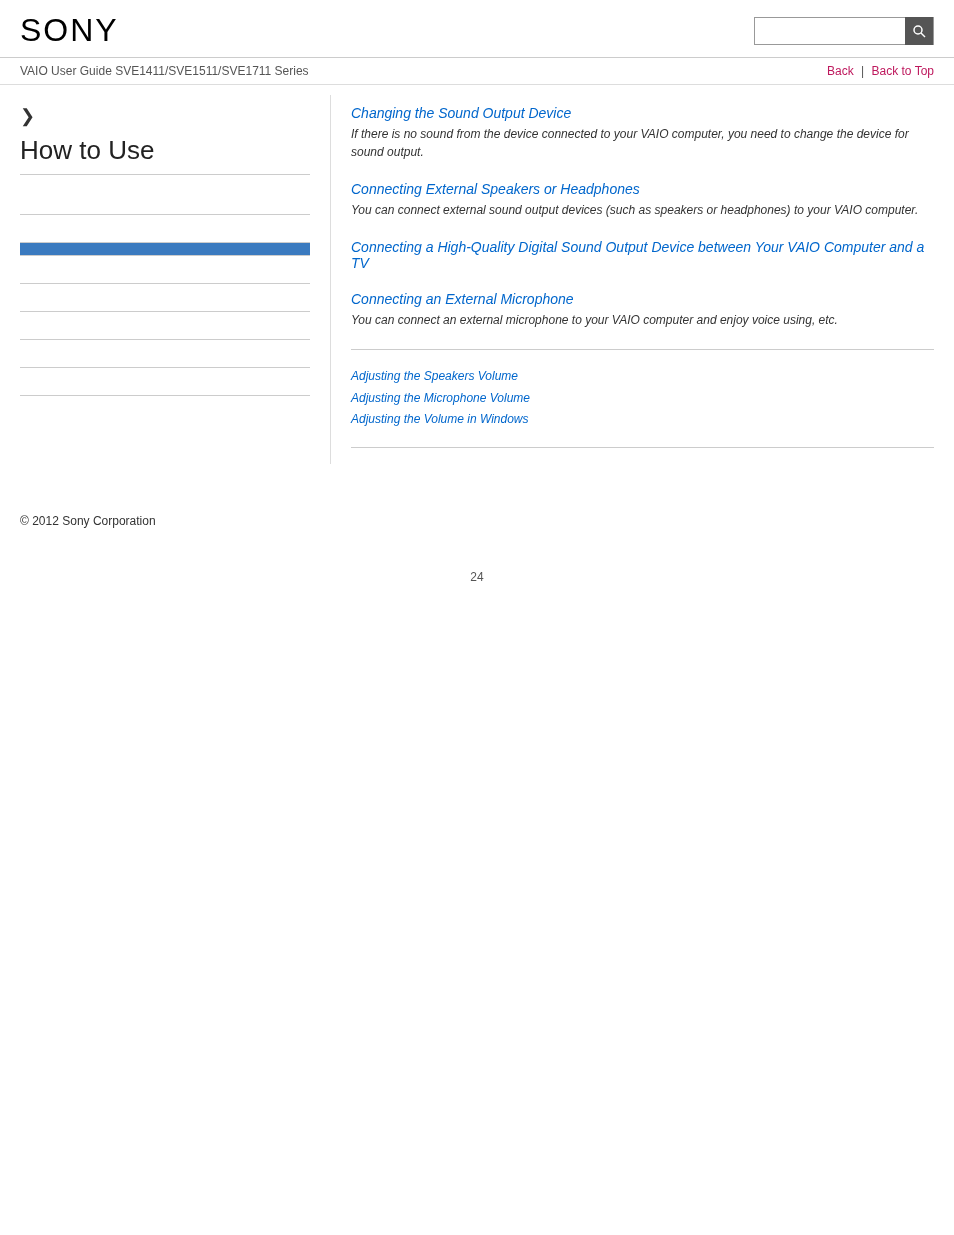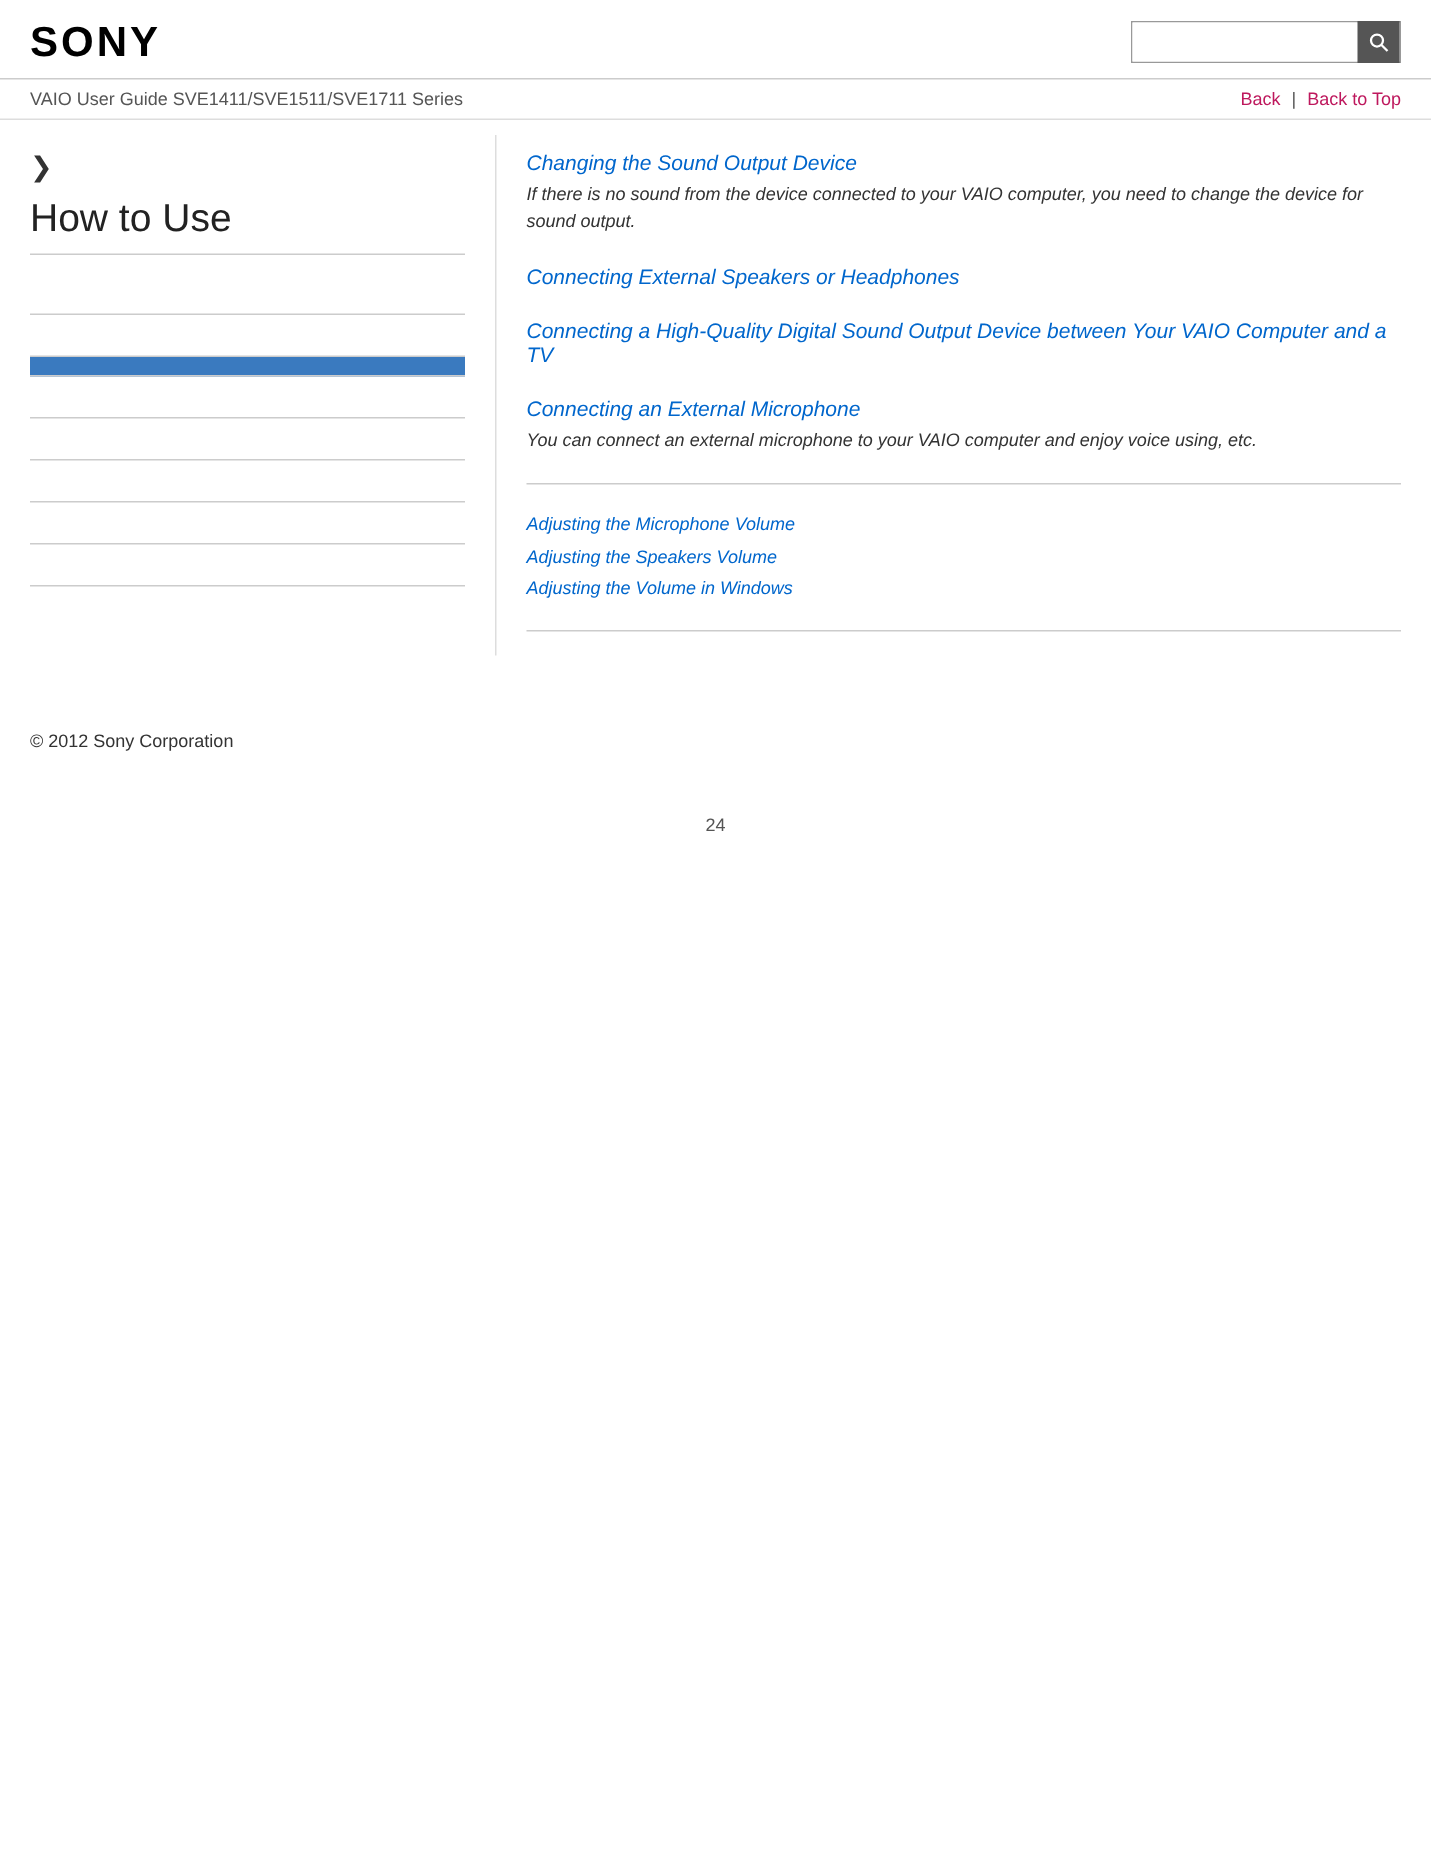--- a/index.html
+++ b/index.html
@@ -16,22 +16,22 @@
     
     .header {
       display: flex;
       align-items: center;
       justify-content: space-between;
       padding: 12px 20px 8px 20px;
       border-bottom: 1px solid #ccc;
     }
 
     .sony-logo {
-      font-size: 28px;
-      font-weight: 700;
+      font-size: 32px;
+      font-weight: 400;
       letter-spacing: 2px;
       color: #000;
       font-family: Arial Black, Arial, sans-serif;
     }
 
     .search-box {
       display: flex;
       align-items: center;
       border: 1px solid #999;
       height: 28px;
@@ -250,36 +250,37 @@
 
   <div class="content">
 
     <div class="content-section">
       <a class="content-link" href="#">Changing the Sound Output Device</a>
       <p class="content-desc">If there is no sound from the device connected to your VAIO computer, you need to change the device for sound output.</p>
     </div>
 
     <div class="content-section">
       <a class="content-link" href="#">Connecting External Speakers or Headphones</a>
+      <p class="content-desc">You can connect external sound output devices (such as speakers or headphones) to your VAIO computer.</p>
     </div>
 
     <div class="content-section">
       <a class="content-link" href="#">Connecting a High-Quality Digital Sound Output Device between Your VAIO Computer and a TV</a>
     </div>
 
     <div class="content-section">
       <a class="content-link" href="#">Connecting an External Microphone</a>
       <p class="content-desc">You can connect an external microphone to your VAIO computer and enjoy voice using, etc.</p>
     </div>
 
     <hr class="content-divider">
 
     <div class="sub-links">
+      <a href="#">Adjusting the Speakers Volume</a>
       <a href="#">Adjusting the Microphone Volume</a>
-      <a href="#">Adjusting the Speakers Volume</a>
       <a href="#">Adjusting the Volume in Windows</a>
     </div>
 
     <hr class="content-divider">
 
   </div>
 </div>
 
 <div class="footer">
   <span>© 2012 Sony Corporation</span>

